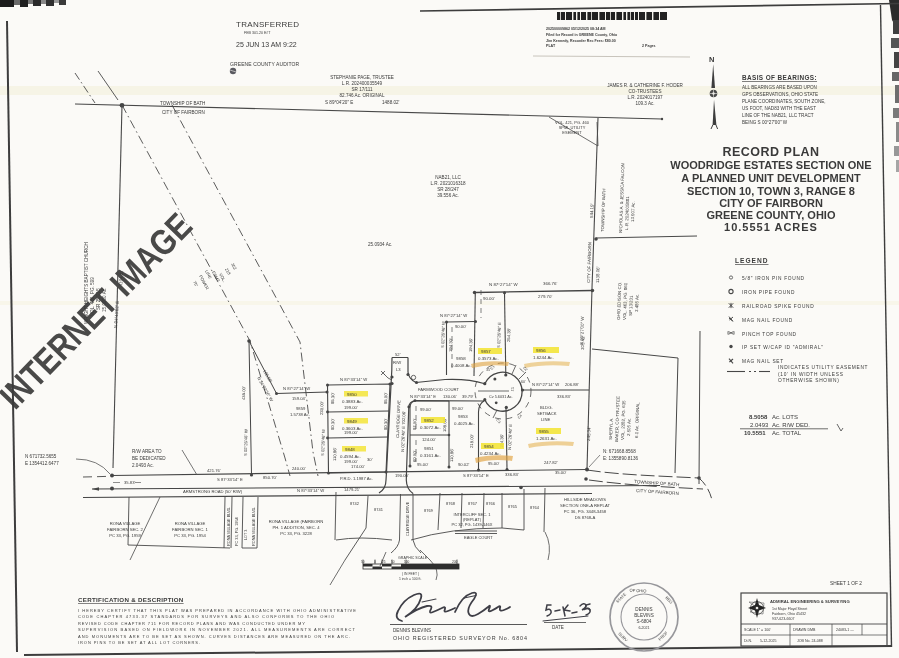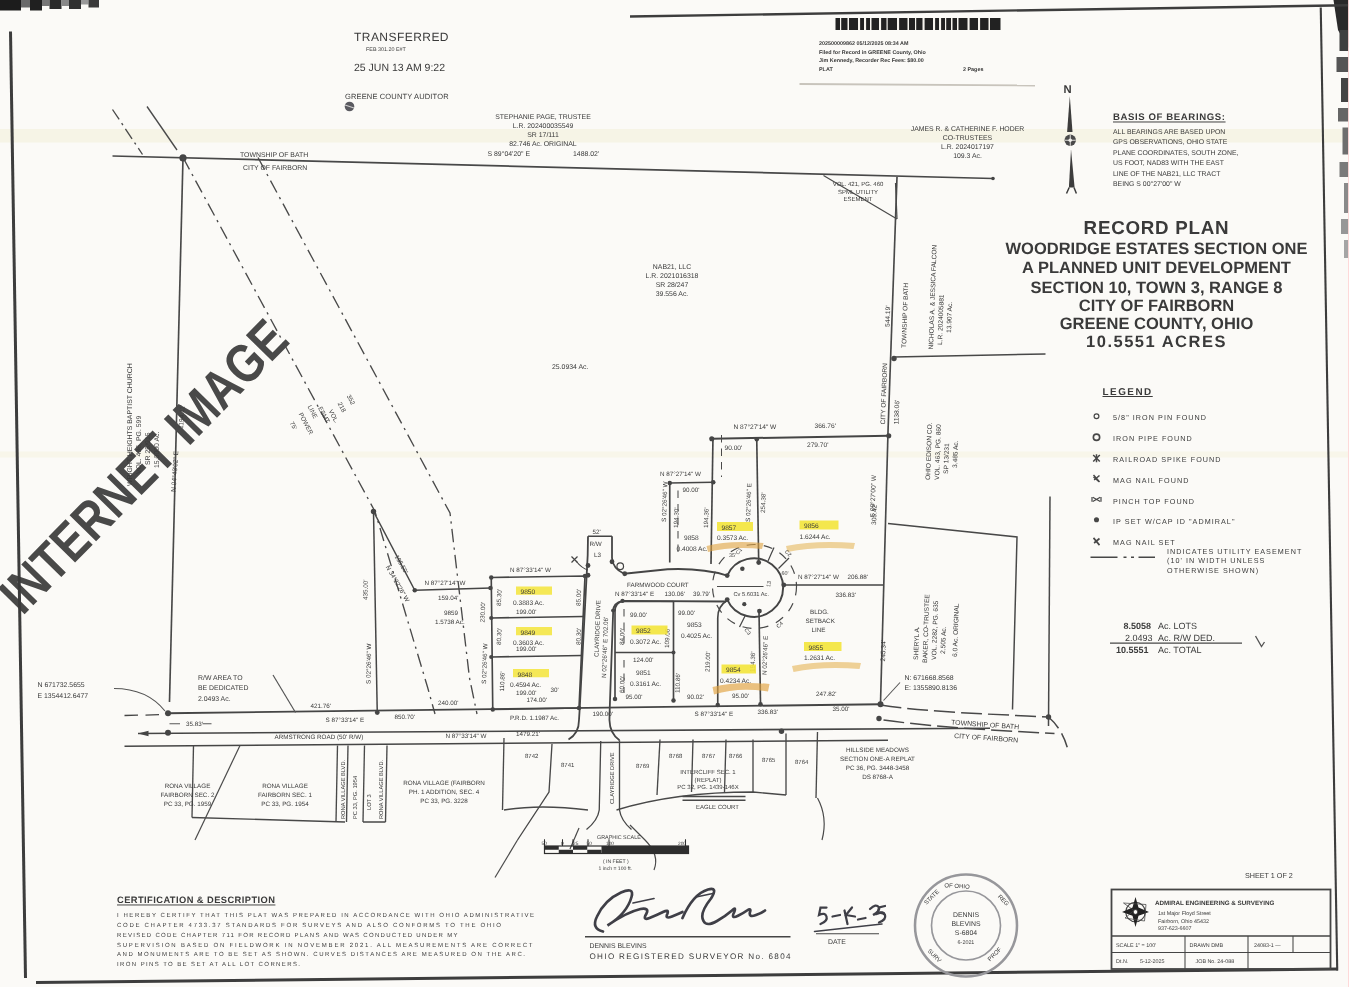--- a/index.html
+++ b/index.html
@@ -1,16 +1,16 @@
 <!DOCTYPE html>
 <html><head>
 <meta charset="utf-8">
 <style>
   html,body{margin:0;padding:0;background:#fff;}
-  .page{position:relative;width:899px;height:658px;overflow:hidden;background:#fca5a5;font-family:"Liberation Sans",sans-serif;text-align:right;}
+  .page{position:relative;width:899px;height:658px;overflow:hidden;background:#a21caf;font-family:"Liberation Sans",sans-serif;text-align:right;}
   svg{position:absolute;left:0;top:0;filter:blur(0.22px);}
   text{fill:#3a3a3a;}
 </style>
 </head>
 <body>
 <div class="page">
 <svg width="899" height="658" viewBox="0 0 899 658">
 
 <rect x="0" y="0" width="899" height="658" fill="#fbfaf7"></rect>
 

